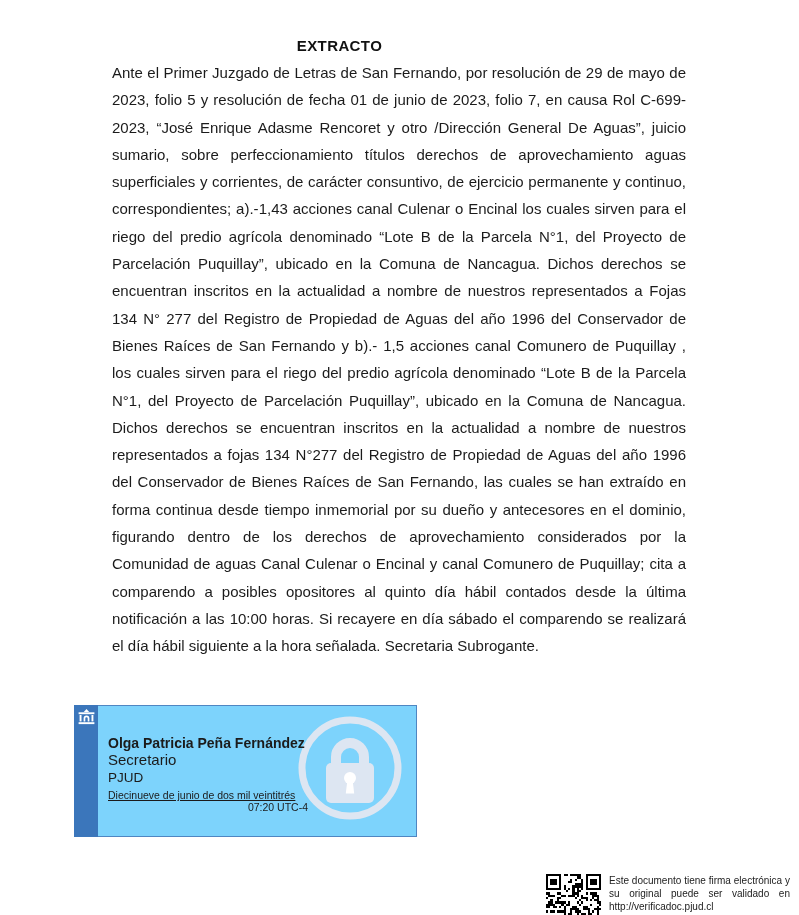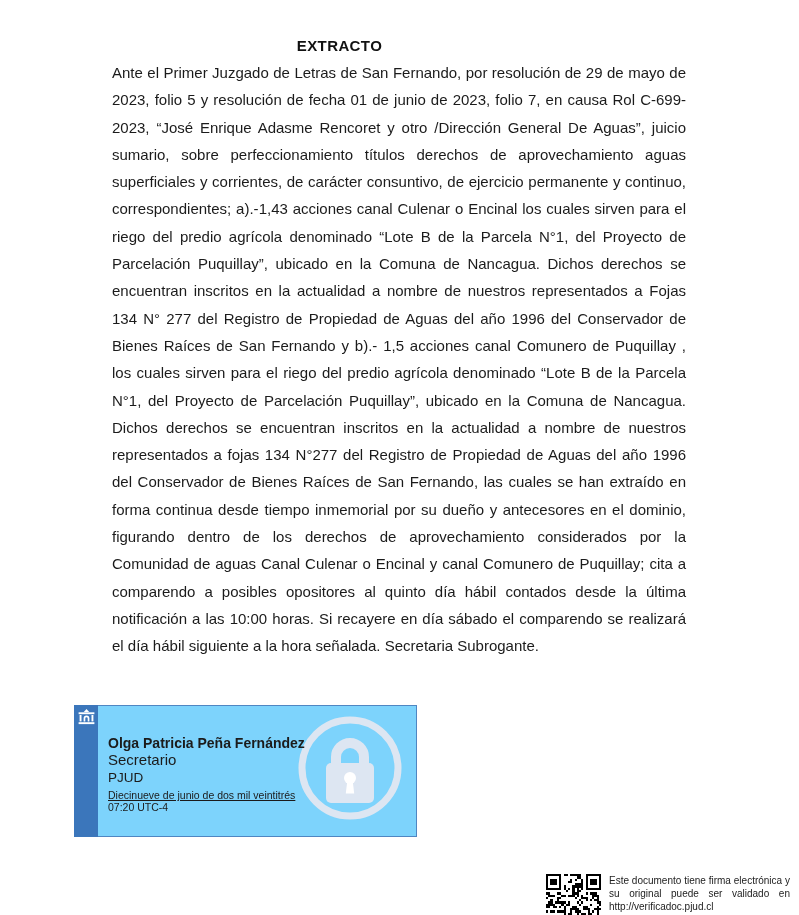--- a/index.html
+++ b/index.html
@@ -63,21 +63,21 @@
   .sig-content {
     position: absolute;
     left: 33px; top: 29px;
     width: 200px;
     color: #1b1b1b;
   }
   .sig-name  { font-size: 14px; font-weight: bold; line-height: 16px; }
   .sig-role  { font-size: 15px; line-height: 18px; }
   .sig-inst  { font-size: 13.5px; line-height: 18px; }
   .sig-date  { font-size: 10.5px; line-height: 11.5px; margin-top: 3px; text-decoration: underline; }
-  .sig-time  { font-size: 10.5px; line-height: 11.5px; }
+  .sig-time  { font-size: 10.5px; line-height: 11.5px; text-align: right; }
 
   
   .verify {
     position: absolute;
     left: 546px; top: 846px;
     display: flex;
     align-items: flex-end;
     margin-top: 28px;
   }
   .qr-box { width: 55px; height: 57px; }

